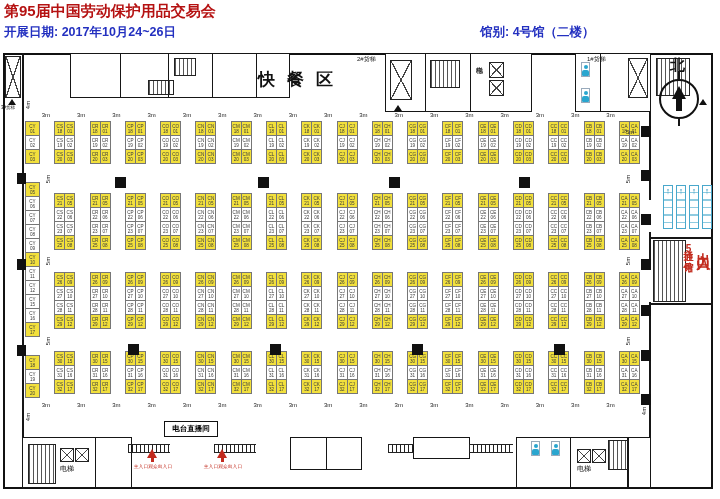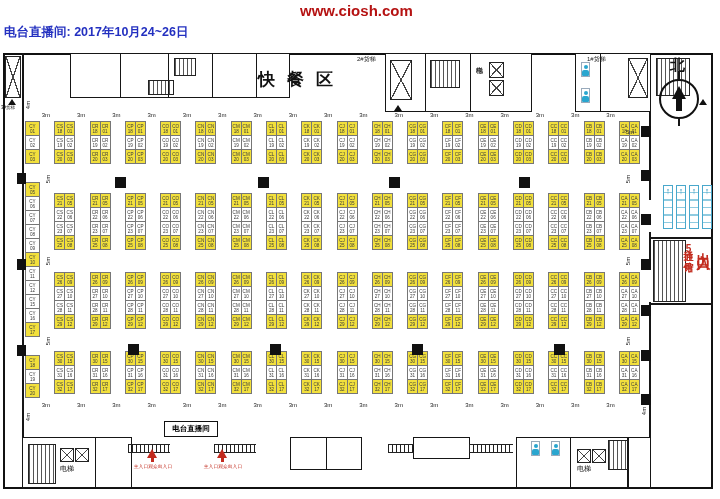--- a/index.html
+++ b/index.html
@@ -59,24 +59,25 @@
   .elevtxt{position:absolute;font-size:7px;color:#111;}
   .tinytxt{position:absolute;font-size:4.5px;color:#111;white-space:nowrap;}
   .fastfood{position:absolute;left:258px;top:68px;font-size:17px;font-weight:bold;letter-spacing:12px;color:#111;}
 </style>
 </head>
 <body>
 
 <div class="page">
 
   <div class="hdr1">
-    <span class="site">www.ciosh.com</span>
+    <span>第95届中国劳动保护用品交易会</span>
   </div>
   <div class="hdr2">
-    <span>电台直播间: 2017年10月24~26日</span>
+    <span>开展日期: 2017年10月24~26日</span>
+    <span class="hall">馆别: 4号馆（二楼）</span>
   </div>
 
   <div id="plan">
     <div class="outer"></div>
 
     <div class="wall" style="left:22px;top:53px;width:2px;height:436px;"></div>
     <div class="wall" style="left:649px;top:53px;width:2px;height:147px;"></div>
     <div class="wall" style="left:649px;top:232px;width:2px;height:36px;"></div>
     <div class="wall" style="left:649px;top:302px;width:2px;height:187px;"></div>
 

